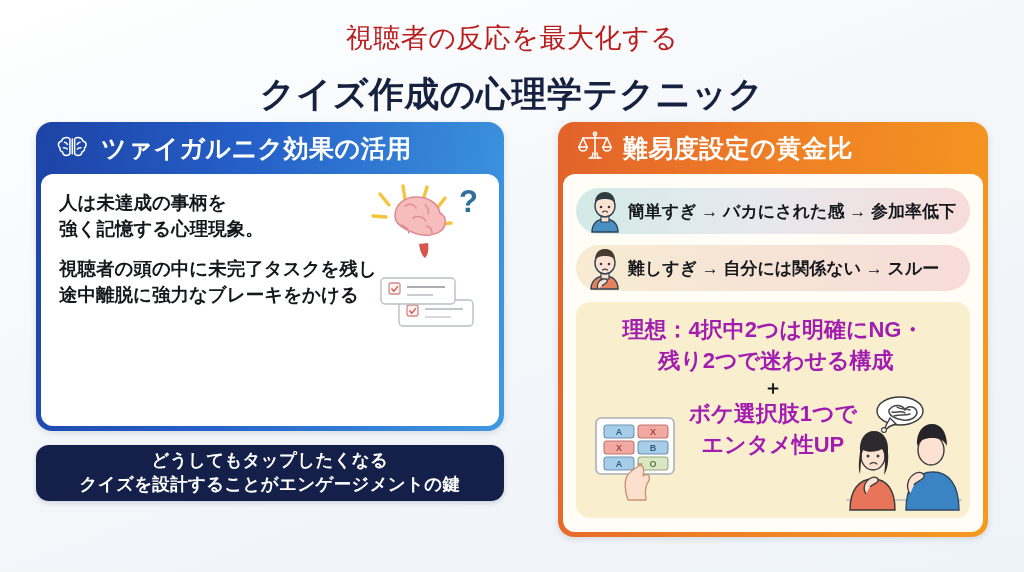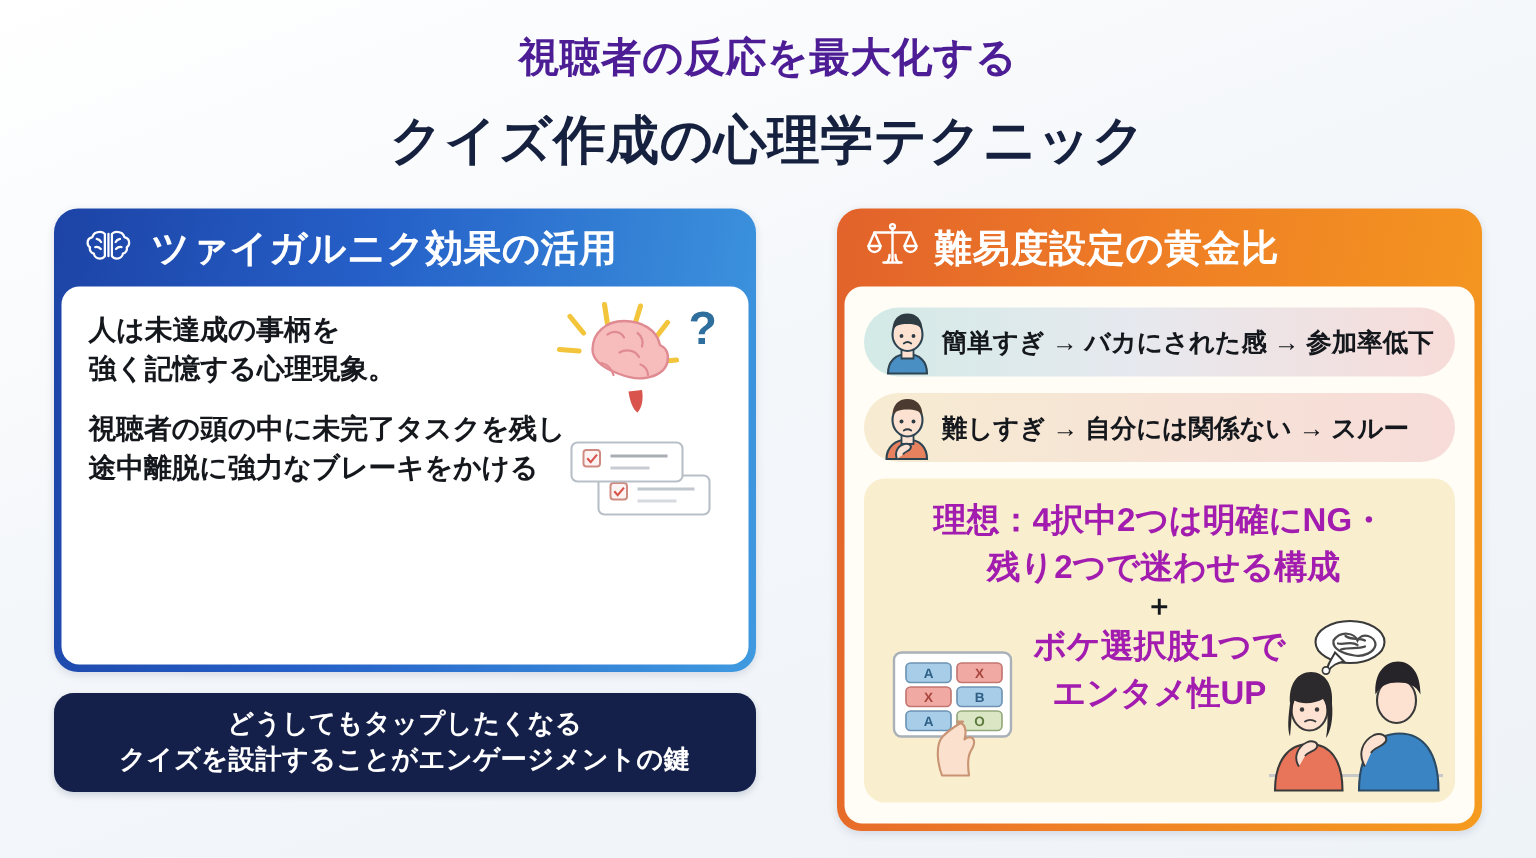--- a/index.html
+++ b/index.html
@@ -17,38 +17,38 @@
   }
 
   
   .title-wrap {
     width: 100%;
     padding-top: 22px;
     text-align: center;
   }
   .title-line1 {
     font-size: 27px;
-    font-weight: 700;
-    color: #4c1d95;
+    font-weight: 400;
+    color: #b91c1c;
     letter-spacing: 0.5px;
     line-height: 1.25;
   }
   .title-line2 {
     font-size: 35px;
     font-weight: 700;
     color: #16213f;
     letter-spacing: 0.5px;
     line-height: 1.25;
     margin-top: 16px;
   }
 
   
   .columns {
     position: absolute;
-    top: 139px;
+    top: 122px;
     left: 0;
     width: 1024px;
     height: 420px;
     display: flex;
     gap: 18px;
     padding: 0 36px;
   }
   .col-left { width: 472px; display: flex; flex-direction: column; }
   .col-right { width: 470px; display: flex; flex-direction: column; padding-left: 36px; }
 
@@ -110,21 +110,21 @@
     width: 110px;
     height: 62px;
     z-index: 1;
   }
 
   
   .banner {
     margin-top: 14px;
     background: #15204a;
     border-radius: 13px;
-    height: 66px;
+    height: 56px;
     display: flex;
     flex-direction: column;
     align-items: center;
     justify-content: center;
     box-shadow: 0 2px 5px rgba(20,40,80,0.18);
   }
   .banner-line {
     font-size: 17.5px;
     font-weight: 700;
     color: #ffffff;

